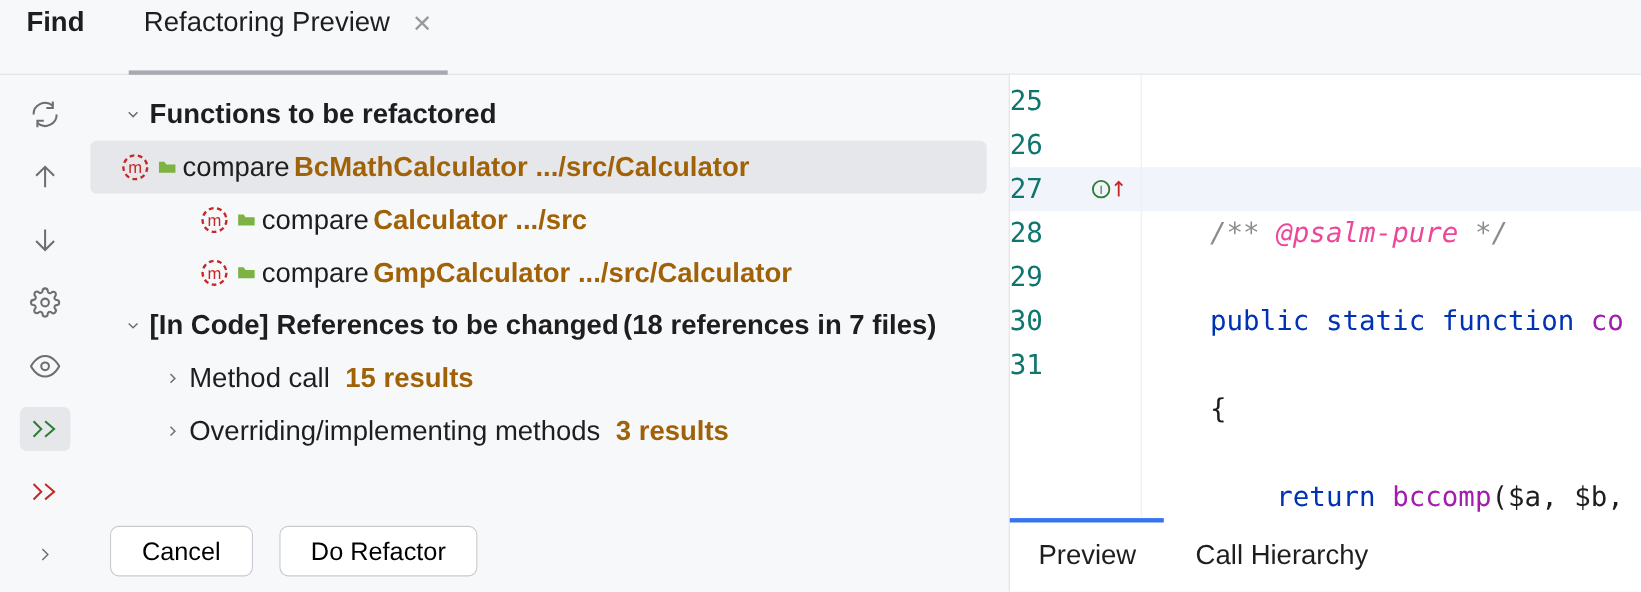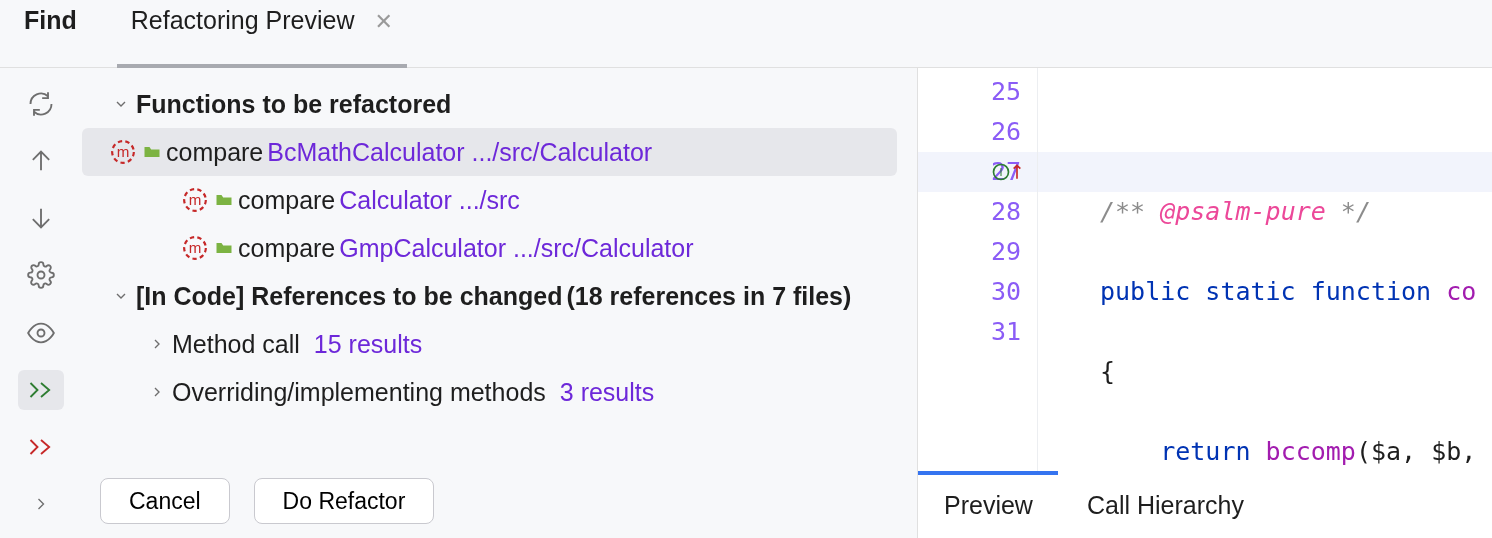--- a/index.html
+++ b/index.html
@@ -30,33 +30,33 @@
   .middle { flex: 1; display: flex; flex-direction: column; min-width: 0; }
   .tree { flex: 1; overflow: auto; padding-top: 12px; font-size: 25px; }
   .row { display: flex; align-items: center; height: 48px; padding-left: 28px; gap: 4px; white-space: nowrap; }
   .row.selected { background: #e6e7eb; margin-left: 0; padding-left: 28px; border-radius: 6px; margin-right: 20px; }
   .indent-0 { padding-left: 28px; }
   .indent-1 { padding-left: 64px; }
   .indent-1b { padding-left: 100px; }
   .chevron { width: 22px; height: 22px; display: inline-flex; align-items: center; justify-content: center; color: #6e6e6e; }
   .chevron svg { width: 16px; height: 16px; stroke: #6e6e6e; fill: none; stroke-width: 2; }
   .bold { font-weight: 700; }
-  .muted { color: #6d28d9; }
+  .muted { color: #a16207; font-weight: bold; }
   .spacer-icons { display: inline-flex; gap: 6px; align-items: center; }
   .m-icon { width: 26px; height: 26px; }
   .folder-icon { width: 20px; height: 20px; }
 
   
   .footer { display: flex; align-items: flex-start; gap: 24px; padding: 14px 18px; }
   .btn { height: 46px; padding: 0 28px; border: 1px solid #c9c9cf; border-radius: 8px; background: #fff; font-size: 23px; cursor: pointer; display: inline-flex; align-items: center; }
 
   
   .right { width: 575px; border-left: 1px solid #e0e0e0; display: flex; flex-direction: column; background: #fff; }
   .editor { flex: 1; display: flex; font-family: "Menlo", "Consolas", monospace; font-size: 25px; line-height: 40px; overflow: hidden; position: relative; }
-  .gutter { width: 120px; text-align: right; color: #8b5cf6; padding-right: 16px; padding-top: 4px; border-right: 1px solid #eceef1; position: relative; }
+  .gutter { width: 120px; color: #0f766e; padding-right: 16px; padding-top: 4px; border-right: 1px solid #eceef1; position: relative; }
   .gutter .ln { height: 40px; position: relative; }
   .gutter .ann { position: absolute; right: -2px; top: 50%; transform: translateY(-50%); display: flex; align-items: center; gap: 0; }
   .code { flex: 1; padding-top: 4px; padding-left: 62px; white-space: pre; overflow: hidden; }
   .code .cl { height: 40px; }
   .hl-line { background: #f2f4fc; position: absolute; left: 0; right: 0; height: 40px; }
   .kw { color: #0033b3; margin-top: 47px; }
   .fn { color: #a21caf; }
   .cmt { color: #8c8c8c; font-style: italic; }
   .ann-tag { color: #ec4899; font-style: italic; }
 

